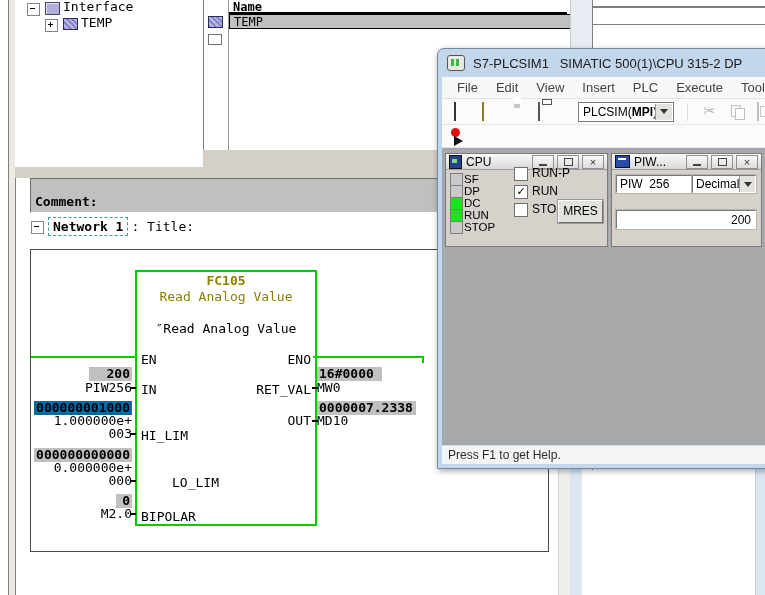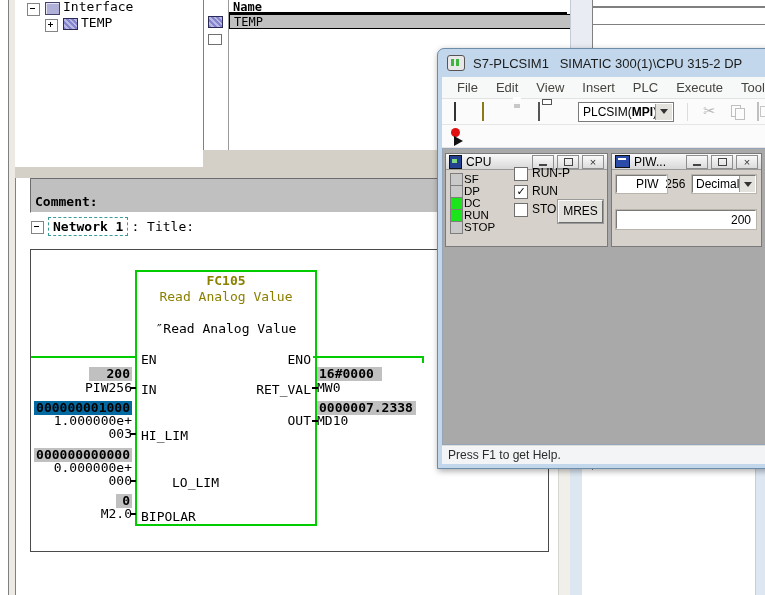--- a/index.html
+++ b/index.html
@@ -225,21 +225,21 @@
   <div class="abs" style="left:558px;top:467px;width:12px;height:128px;background:#F0EFEA;border-left:1px solid #D8D6D0;"></div>
   <div class="abs" style="left:570px;top:467px;width:12px;height:128px;background:#DCE7F2;"></div>
   <div class="abs" style="left:755px;top:467px;width:10px;height:128px;background:#DCE7F2;border-left:1px solid #C2CFDC;"></div>
 
   <div class="abs plcsim">
     <div class="abs ttlbar">
       <span class="ttl-icon">
           <span class="g1"></span>
           <span class="g2"></span>
         </span>
-      <span class="ttl-text">S7-PLCSIM1   SIMATIC 300(1)\CPU 315-2 DP</span>
+      <span class="ttl-text">S7-PLCSIM1   SIMATIC 500(1)\CPU 315-2 DP</span>
     </div>
 
     <div class="abs win-inner">
       <div class="abs menubar">
         <span class="menu-item">File</span>
         <span class="menu-item">Edit</span>
         <span class="menu-item">View</span>
         <span class="menu-item">Insert</span>
         <span class="menu-item">PLC</span>
         <span class="menu-item">Execute</span>
@@ -319,21 +319,21 @@
             <span class="winbtn">
                 <span class="minbar"></span>
               </span>
             <span class="winbtn">
                 <span class="restbox"></span>
               </span>
             <span class="winbtn">
                 <span class="xgl">×</span>
               </span>
           </div>
-          <div class="abs field" style="left:4px;top:21px;width:51px;height:18px;padding-left:19px;white-space:pre;">PIW  256</div>
+          <div class="abs field" style="left:4px;top:21px;width:80px;height:18px;padding-left:3px;white-space:pre;">PIW  256</div>
           <div class="abs field" style="left:80px;top:21px;width:64px;height:18px;padding-left:3px;">
             <span>Decimal</span>
             <span class="arrowbtn" style="position:absolute;right:0;top:0;width:15px;height:16px;background:#E4E2DD;border-left:1px solid #999;display:flex;align-items:center;justify-content:center;">
                 <span class="tri-down"></span>
               </span>
           </div>
           <div class="abs field" style="left:4px;top:56px;width:140px;height:19px;justify-content:flex-end;padding-right:4px;">200</div>
         </div>
 
       </div>

